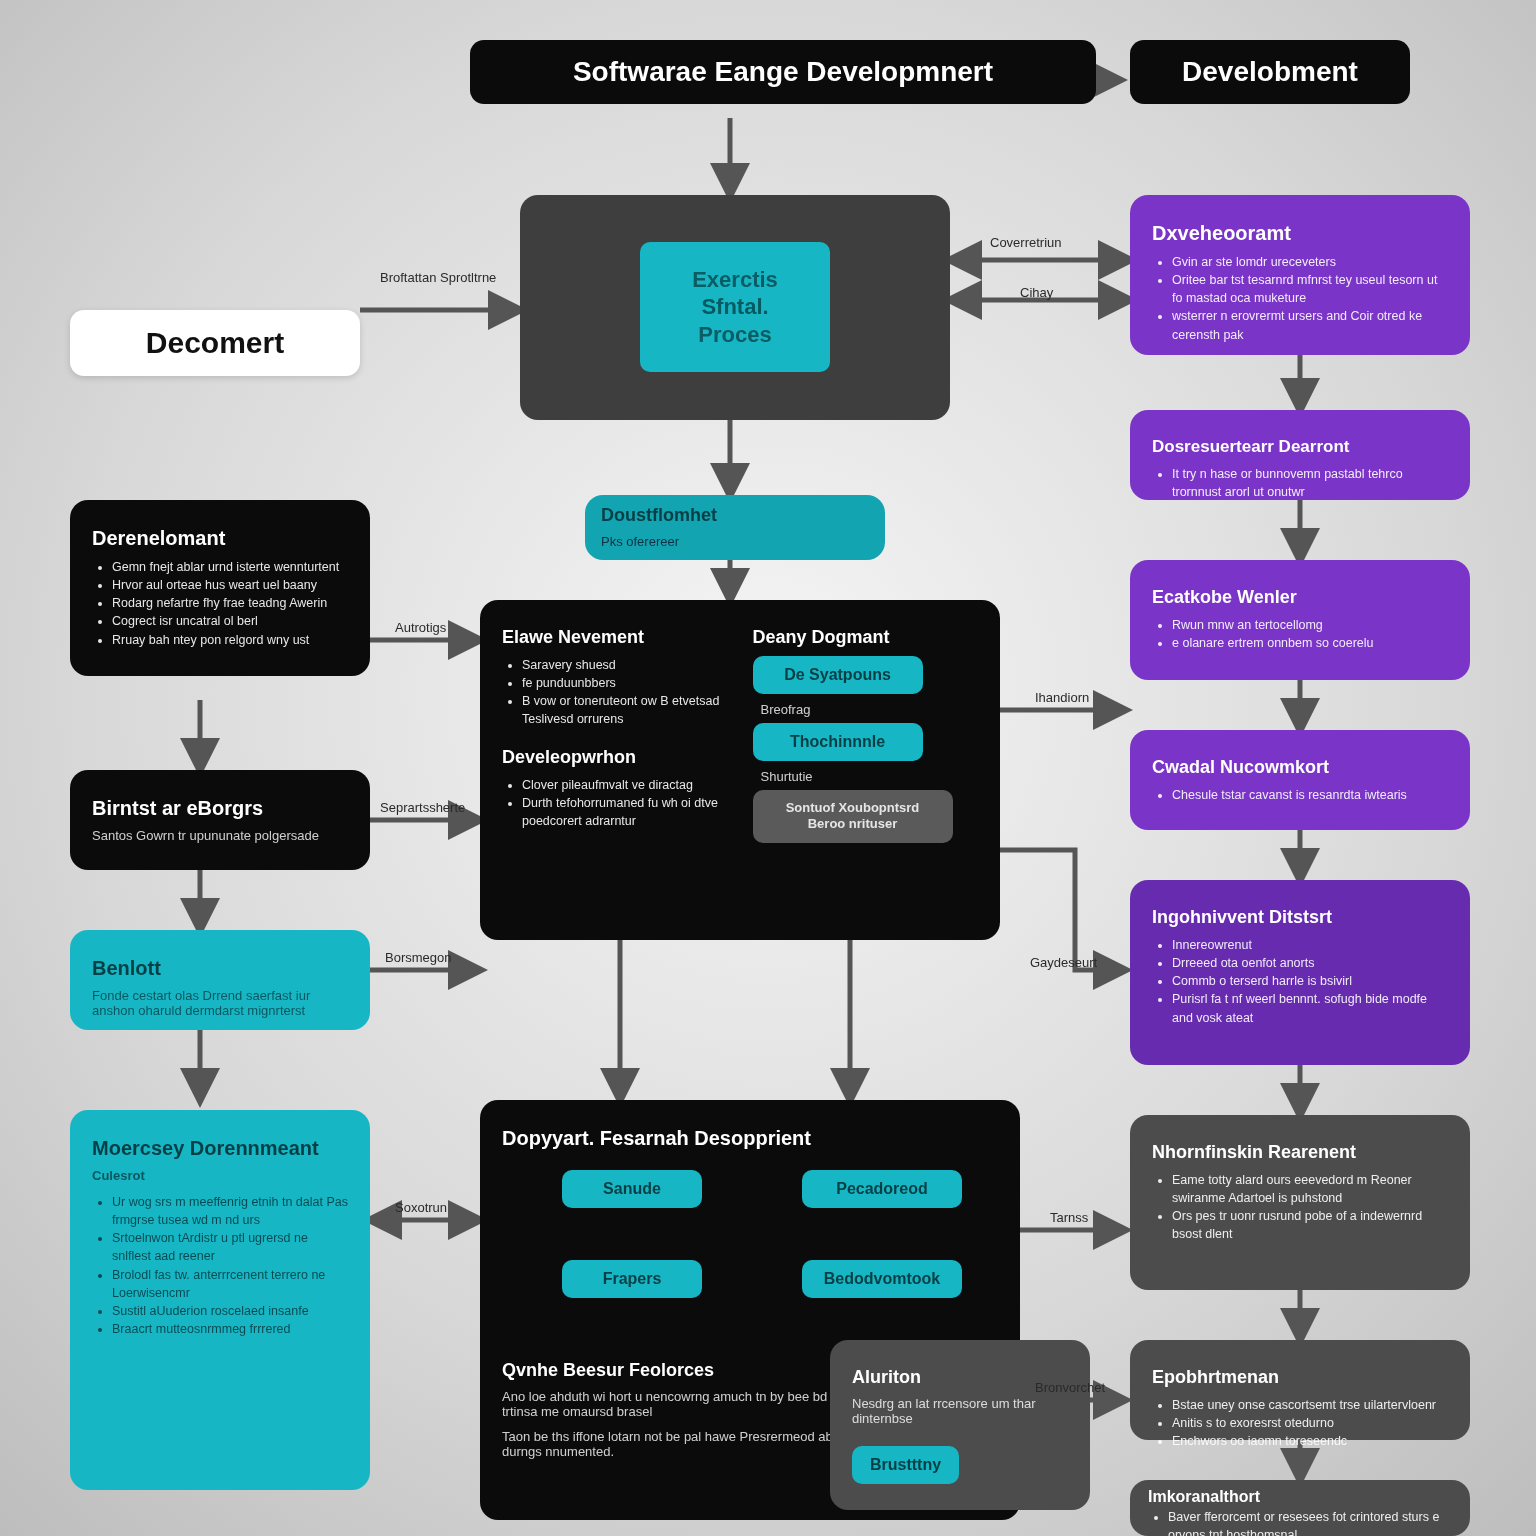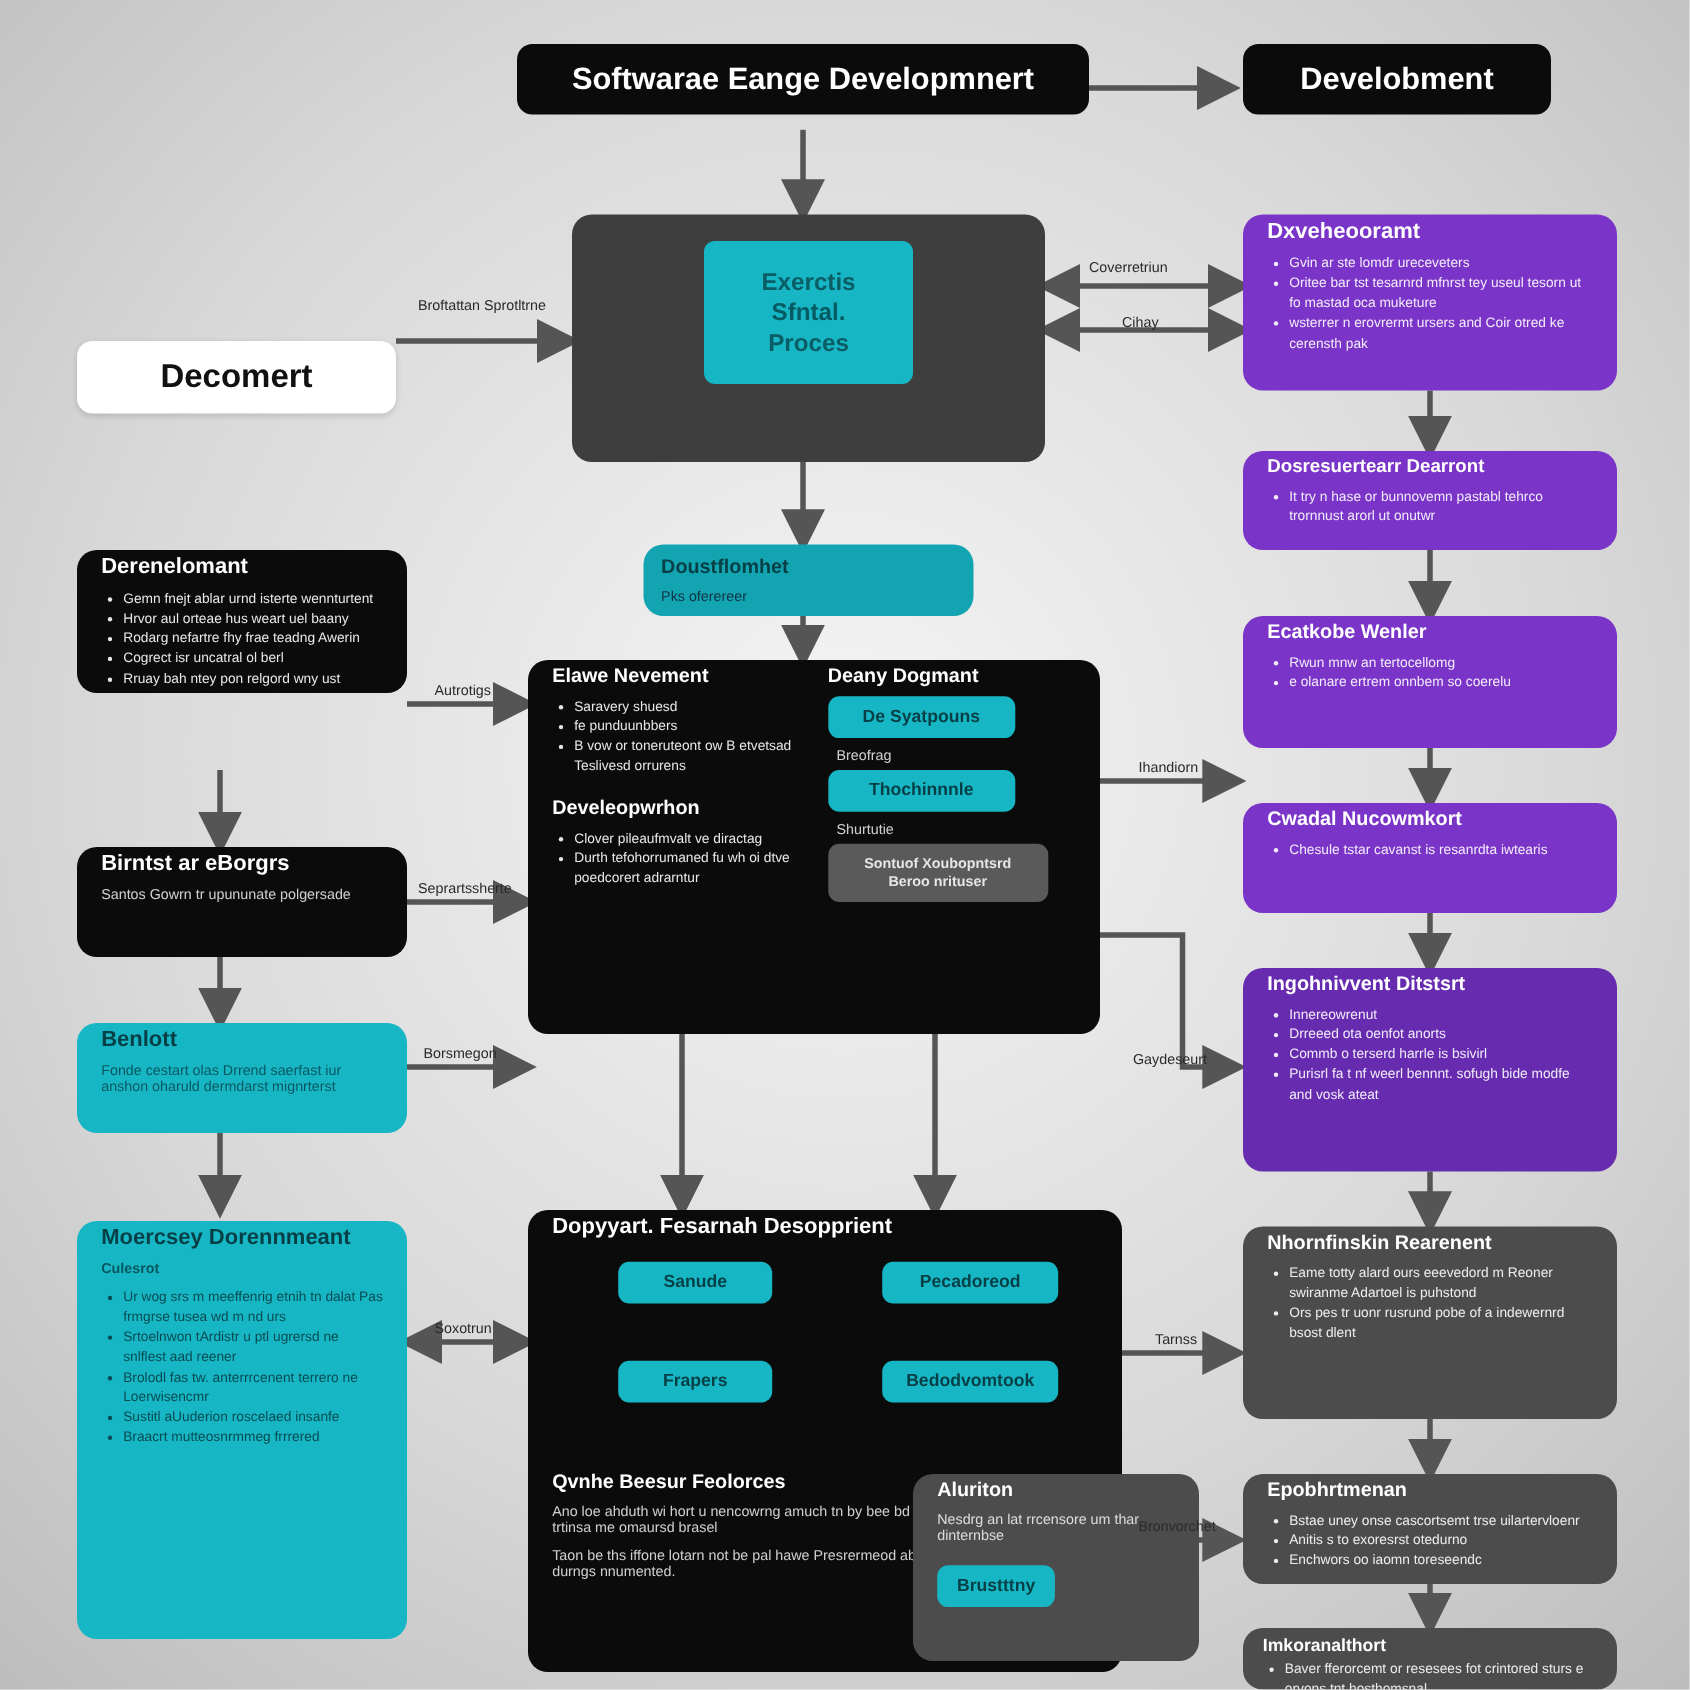--- a/index.html
+++ b/index.html
@@ -6,21 +6,21 @@
   html, body { width: 1536px; height: 1536px; }
   body {
     background: radial-gradient(circle at 50% 45%, #f5f5f5 0%, #d8d8d8 60%, #bdbdbd 100%);
     font-family: "Segoe UI", Arial, sans-serif;
     position: relative;
     overflow: hidden;
   }
   .stage { position: relative; width: 1536px; height: 1536px; }
 
   
-  .box { position: absolute; border-radius: 18px; padding: 4px 22px; color: #fff; }
+  .box { position: absolute; border-radius: 18px; padding: 27px 22px; color: #fff; }
   .box .title { font-weight: 700; font-size: 20px; margin-bottom: 8px; color: #fff; }
   .box .sub   { font-size: 13px; opacity: .8; margin-bottom: 10px; }
   .box ul { list-style: disc; padding-left: 20px; }
   .box li { font-size: 12.5px; line-height: 1.45; opacity: .9; }
 
   .black   { background: #0b0b0b; }
   .gray    { background: #4c4c4c; }
   .dgray   { background: #3e3e3e; }
   .teal    { background: #17b6c4; }
   .tealD   { background: #13a4b1; }
@@ -112,21 +112,21 @@
 
     <line class="arr" x1="1020" y1="1230" x2="1125" y2="1230"></line>
     <line class="arr" x1="1020" y1="1400" x2="1125" y2="1400"></line>
 
     <line class="arr" x1="880" y1="688" x2="880" y2="730"></line>
     <line class="arr" x1="880" y1="780" x2="880" y2="820"></line>
 
     <path class="arr" d="M1000 850 H1075 V970 H1125"></path>
   </svg>
 
-  <div class="chip" style="left:470px; top:40px; width:520px;"><span>Softwarae Eange Developmnert</span></div>
+  <div class="chip" style="left:470px; top:40px; width:626px;"><span>Softwarae Eange Developmnert</span></div>
   <div class="chip" style="left:1130px; top:40px; width:280px;"><span>Develobment</span></div>
 
   <div class="chipWhite" style="left:70px; top:310px; width:290px;"><span>Decomert</span></div>
 
   <div class="box dgray" style="left:520px; top:195px; width:430px; height:225px;">
     <div class="pill" style="position:relative; margin:20px auto 0; width:190px; height:130px; display:flex; flex-direction:column; justify-content:center; font-size:22px; line-height:1.25; color:#0a5d64;">
       <span>Exerctis</span>
       <span style="color:#065a61; font-weight:800;">Sfntal.</span>
       <span>Proces</span>
     </div>

